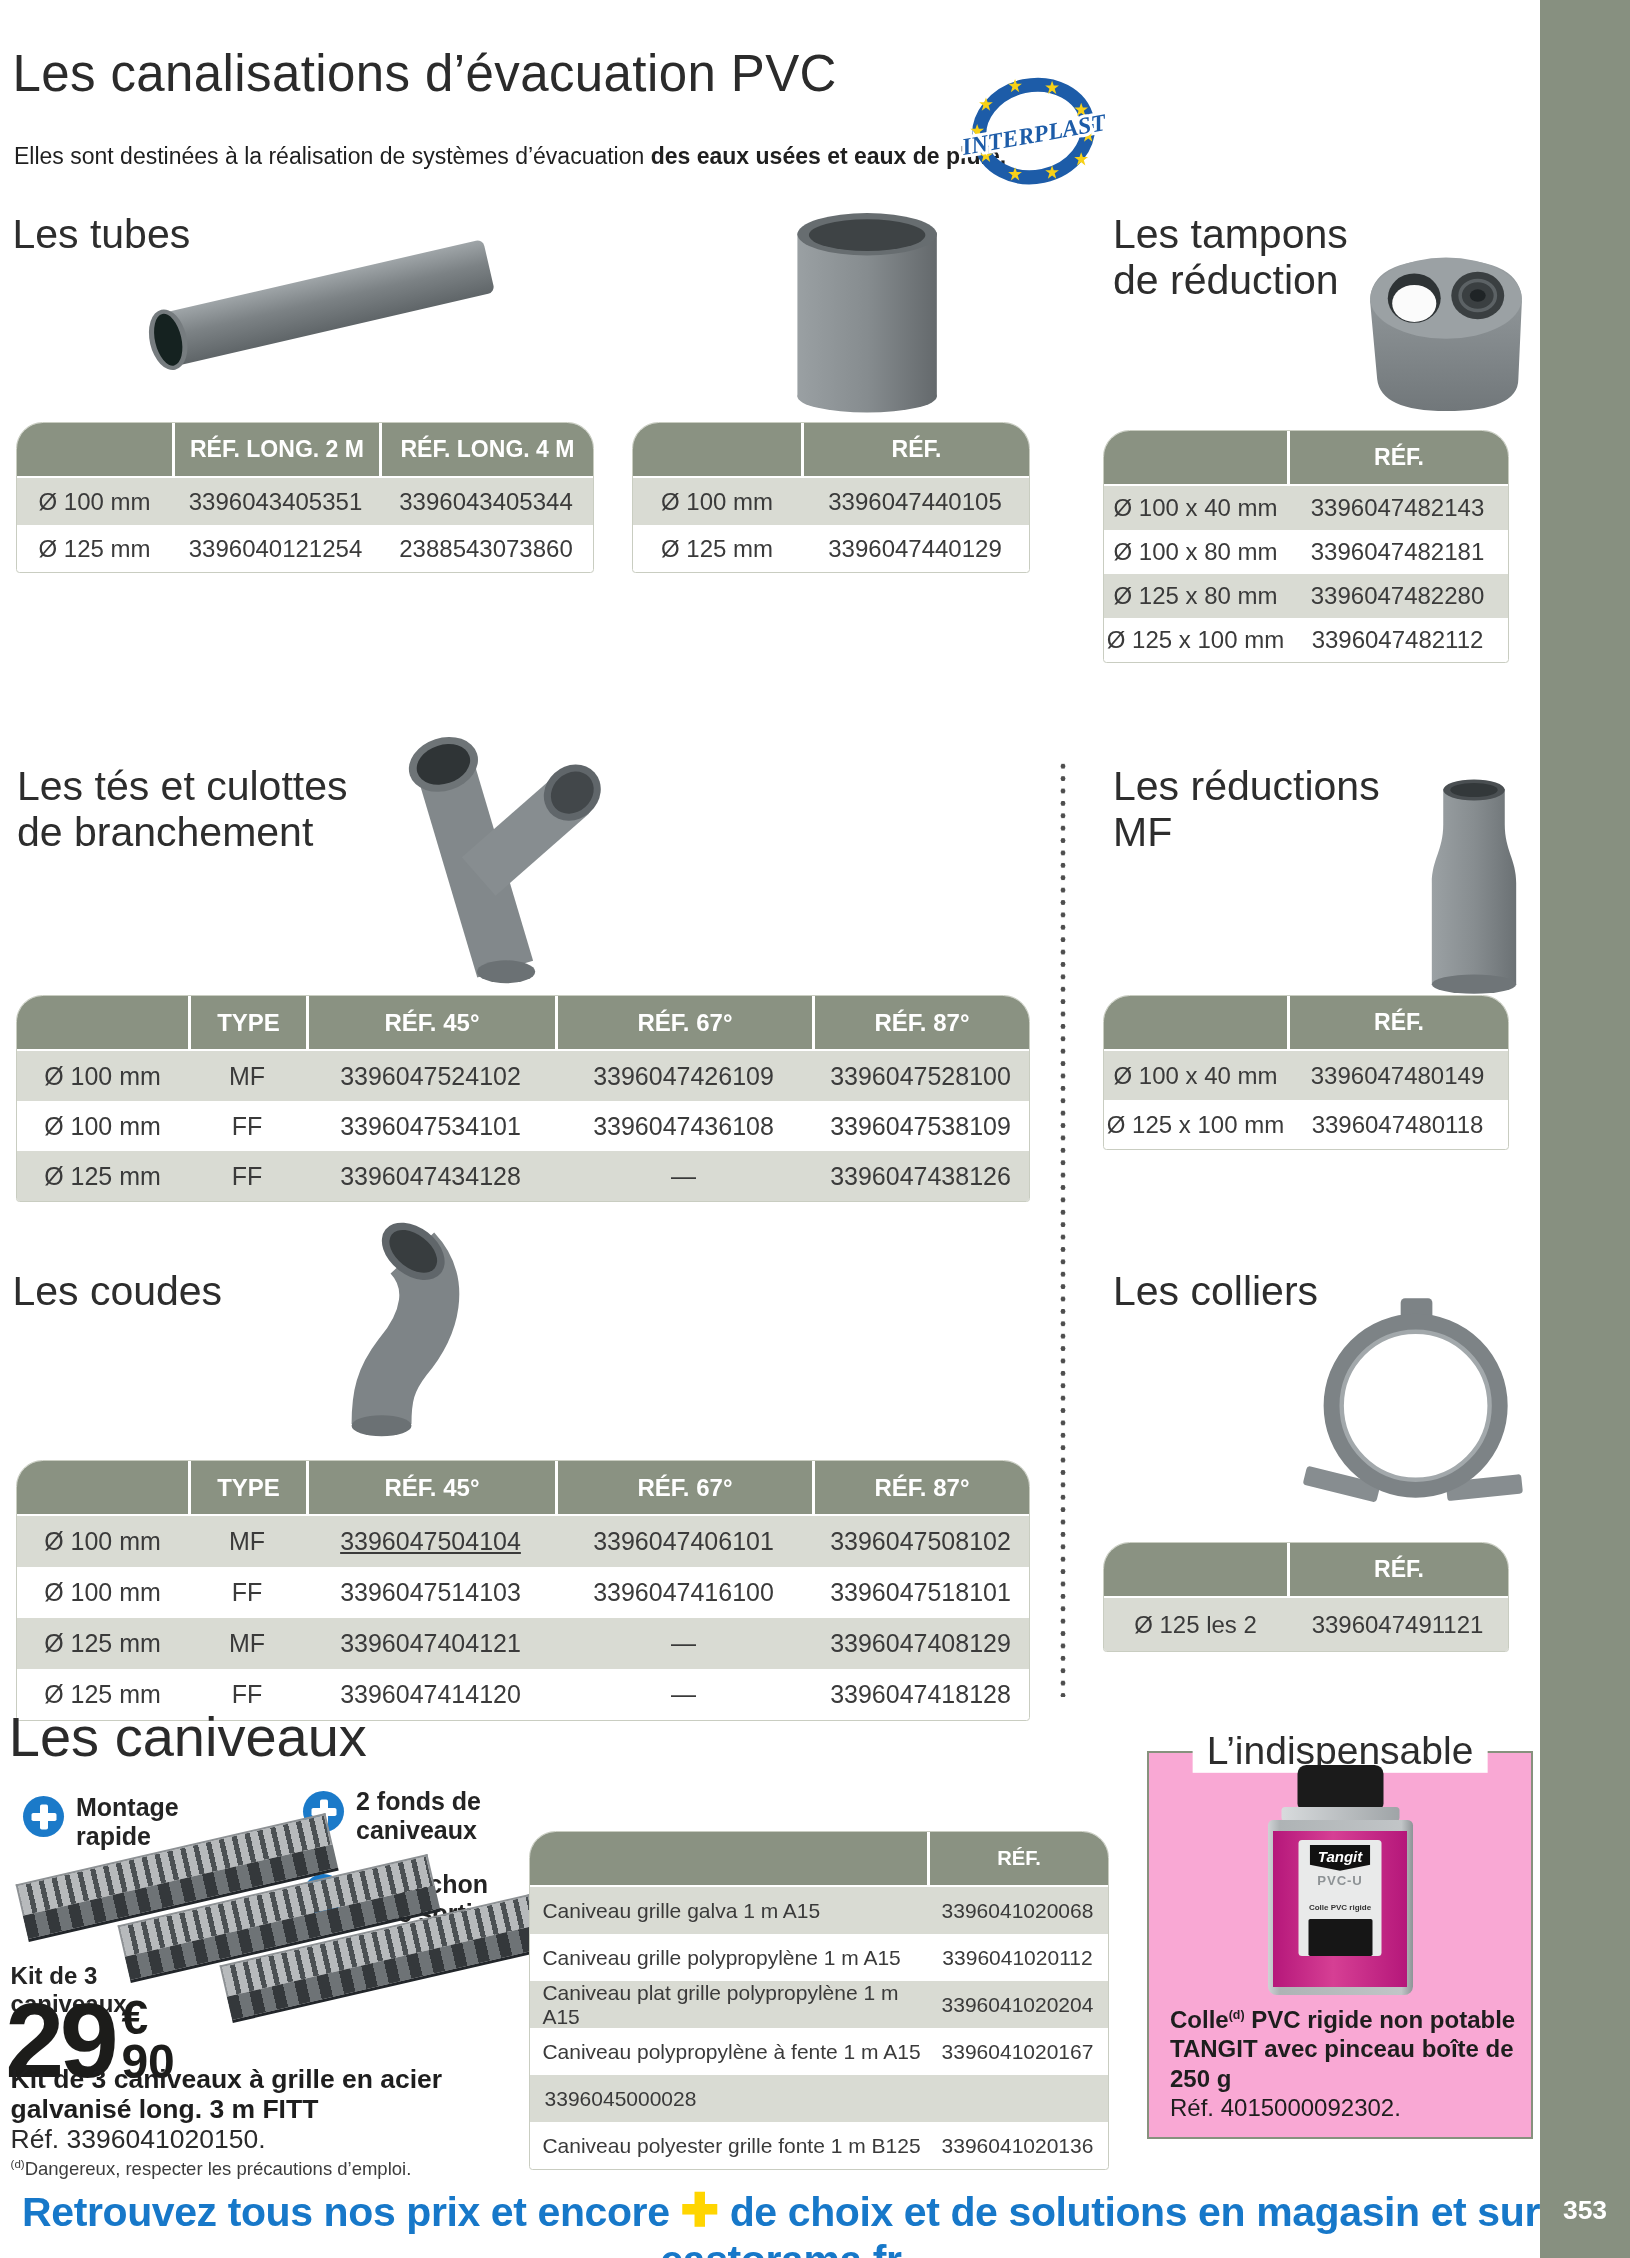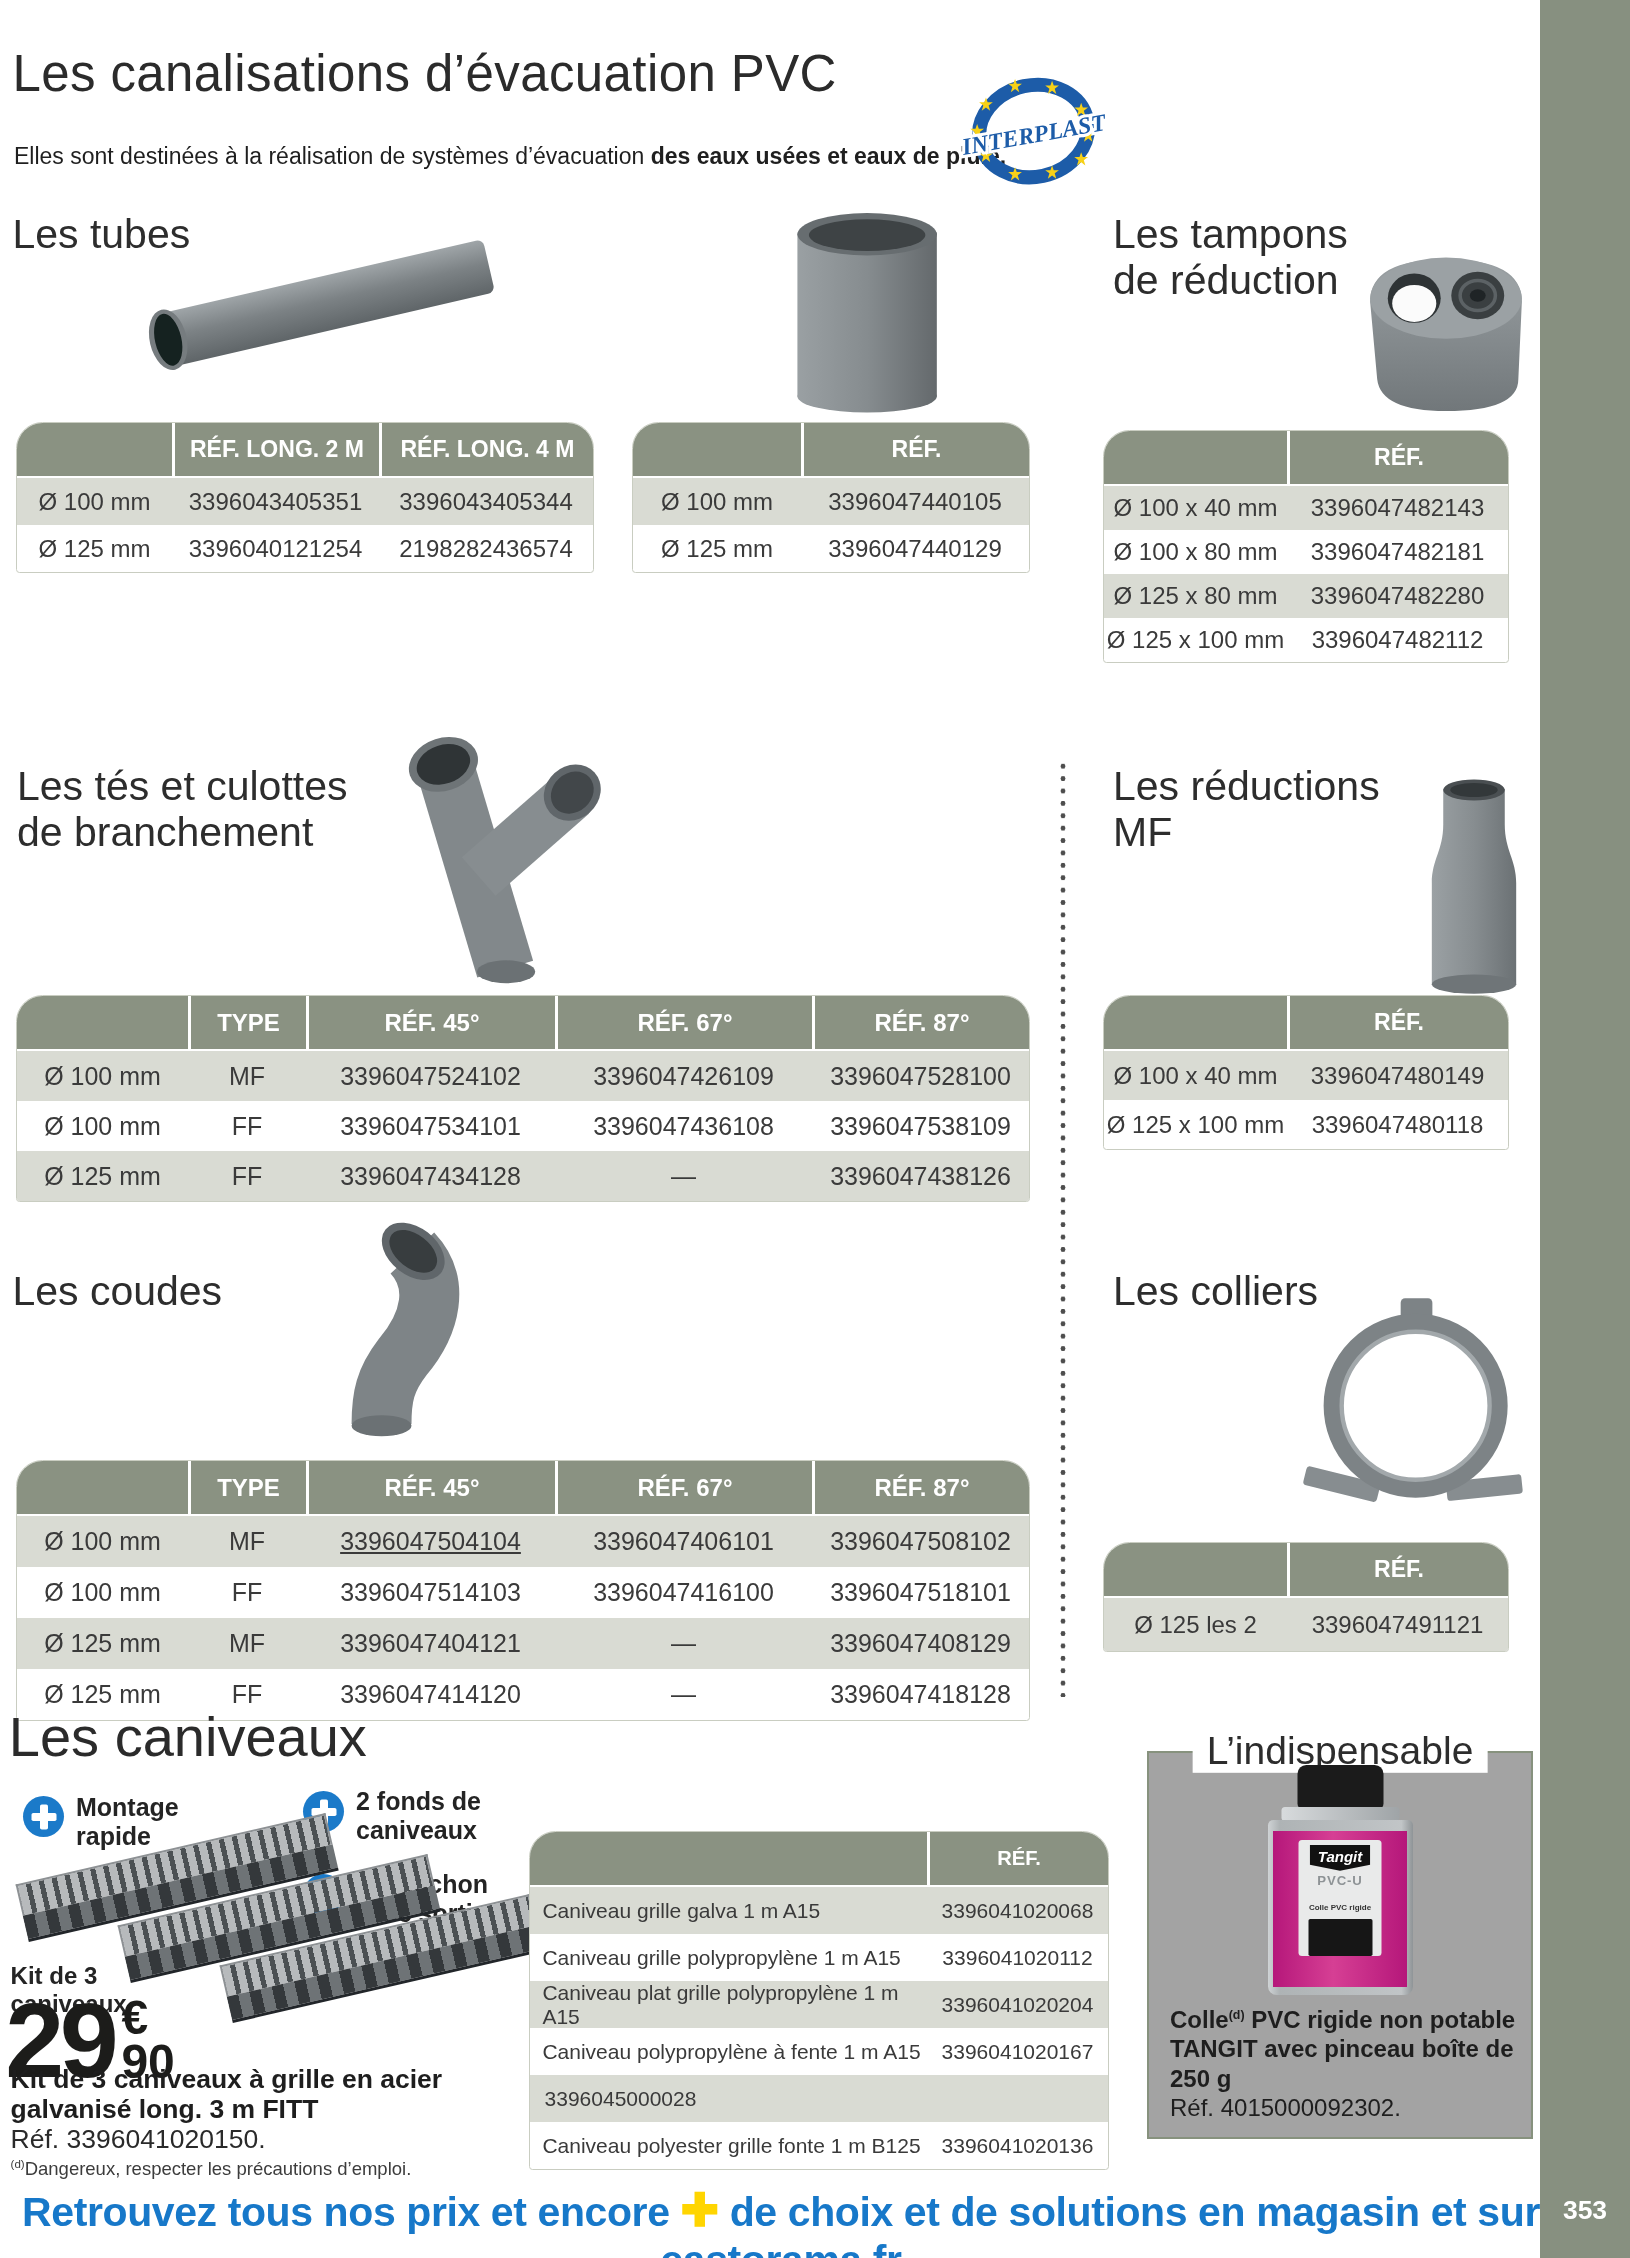--- a/index.html
+++ b/index.html
@@ -53,21 +53,21 @@
   .kit-desc .r{font-weight:normal;color:#2a2a2a;}
   .footnote{position:absolute;left:10.6px;top:2158px;font-size:18.5px;color:#3c3c3c;}
   .footnote sup{font-size:11.5px;}
   
   .banner{position:absolute;left:0;top:2183px;width:1562px;text-align:center;
           font-size:41px;font-weight:bold;color:#1778c9;letter-spacing:-0.4px;}
   .banner .plus2{color:#ffd500;font-size:46px;font-weight:900;}
   .banner .ydot{color:#ffd500;}
   
   .ibox{position:absolute;left:1147px;top:1751px;width:386px;height:388px;
-        border:2.6px solid #87927e;box-sizing:border-box;background:#a3a3a3;}
+        border:2.6px solid #87927e;box-sizing:border-box;background:#f9a8d4;}
   .ibox-title{position:absolute;left:50%;top:0;transform:translate(-50%,-55%);
               background:#fff;padding:0 14px;font-size:39px;font-weight:300;color:#2d2d2d;white-space:nowrap;}
   .ibox-text{position:absolute;left:21px;top:252px;width:346px;font-size:24px;line-height:1.22;color:#1e1e1e;}
   .ibox-text .b{font-weight:bold;}
   .ibox-text sup{font-size:12.4px;}
   
   .tcan{position:absolute;left:50%;top:12.4px;transform:translateX(-50%);width:159px;height:231px;}
   .tcap{position:absolute;left:50%;top:0;transform:translateX(-50%);width:86px;height:44px;
         background:#1b1b1b;border-radius:8.8px 8.8px 5.3px 5.3px;}
   .tneck{position:absolute;left:50%;top:42px;transform:translateX(-50%);width:118px;height:14px;
@@ -177,21 +177,21 @@
       <div class="hcell" style="width: 214px;">RÉF. LONG. 4 M</div>
     </div>
     <div class="brow">
       <div class="bcell" style="width: 155px;">Ø 100 mm</div>
       <div class="bcell" style="width: 207px;">3396043405351</div>
       <div class="bcell" style="width: 214px;">3396043405344</div>
     </div>
     <div class="brow">
       <div class="bcell" style="width: 155px;">Ø 125 mm</div>
       <div class="bcell" style="width: 207px;">3396040121254</div>
-      <div class="bcell" style="width: 214px;">2198282436574</div>
+      <div class="bcell" style="width: 214px;">2388543073860</div>
     </div>
   </div>
 <div class="tbl" style="left:632px;top:422px;--rh:47px;">
     <div class="hrow">
       <div class="hcell" style="width: 168px;"></div>
       <div class="hcell" style="width: 228px;">RÉF.</div>
     </div>
     <div class="brow">
       <div class="bcell" style="width: 168px;">Ø 100 mm</div>
       <div class="bcell" style="width: 228px;">3396047440105</div>

